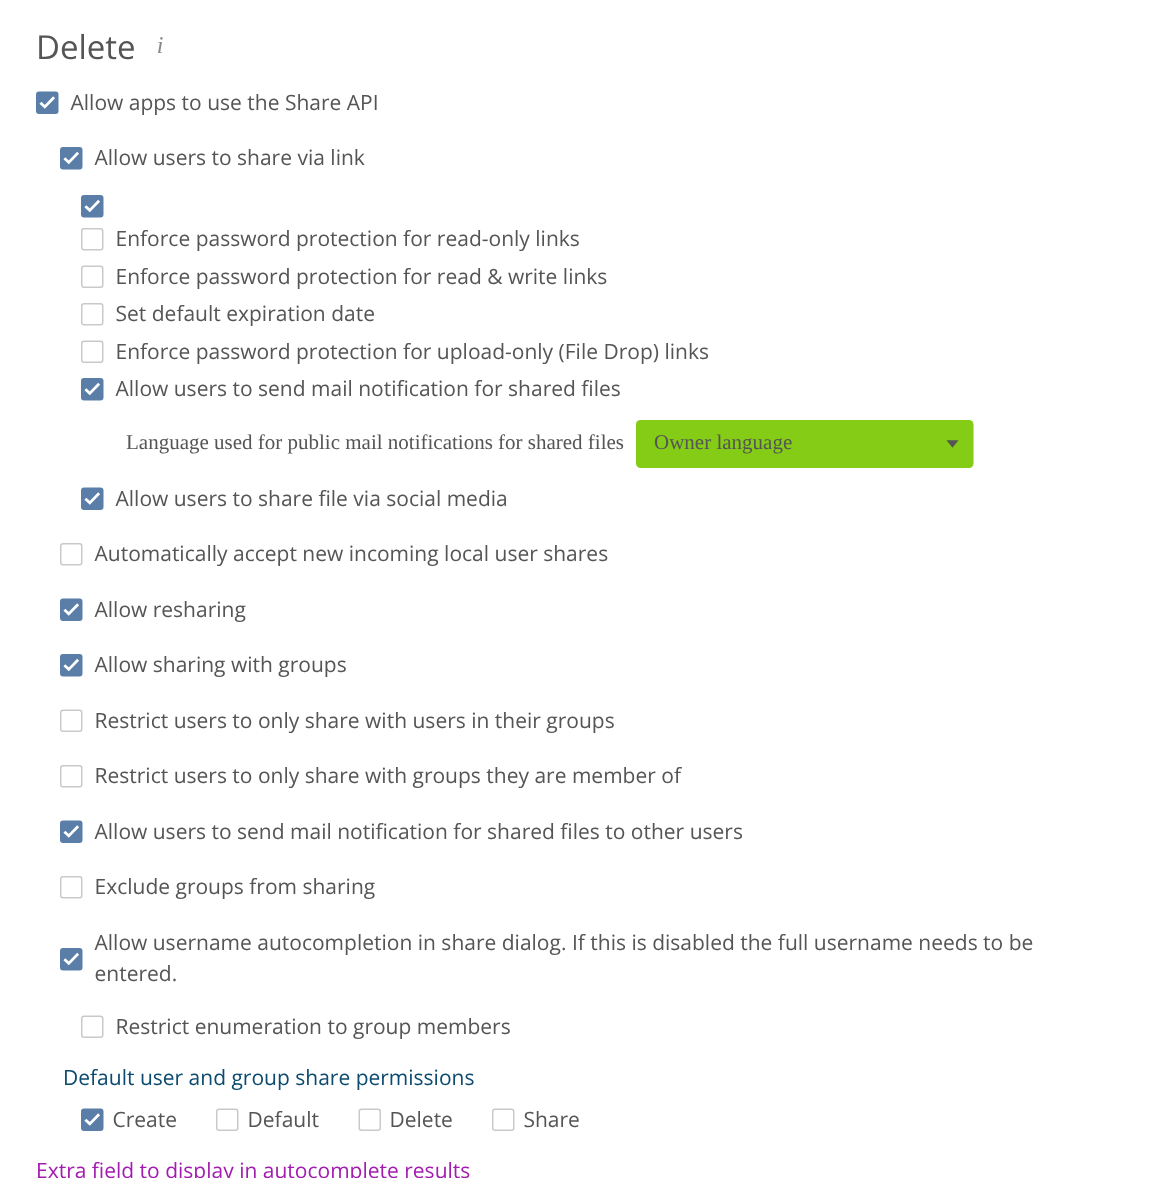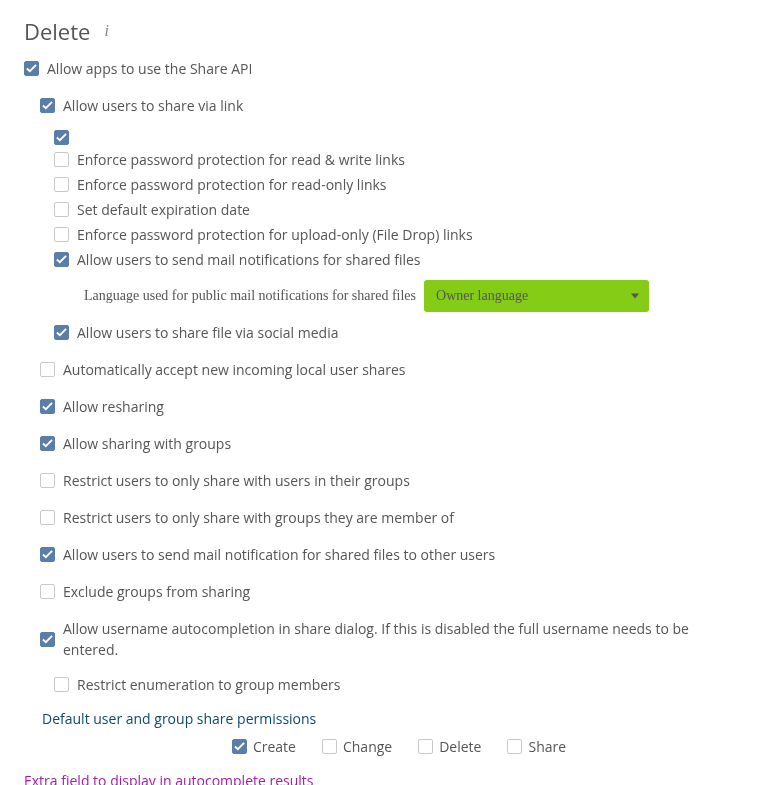--- a/index.html
+++ b/index.html
@@ -85,21 +85,20 @@
     width: 0; height: 0;
     border-left: 4px solid transparent;
     border-right: 4px solid transparent;
     border-top: 5px solid #555;
   }
   .perms {
     display: flex;
     align-items: center;
     gap: 26px;
     margin: 8px 0 14px 30px;
-    justify-content: center;
   }
   .perms .option { margin: 0; gap: 6px; }
   .section-label {
     margin: 14px 0 6px 18px;
     color: #0c4a6e;
   }
   .plain-label {
     margin: 14px 0 8px 0;
     color: #a21caf;
   }
@@ -133,41 +132,41 @@
 <div class="nested">
   <div class="option spaced">
     <span class="cb checked">
         <svg viewBox="0 0 12 12">
           <path d="M1 6 L4.2 9 L11 2" stroke="#fff" stroke-width="2" fill="none"></path>
         </svg>
       </span>
   </div>
   <div class="option">
     <span class="cb"></span>
+    <span class="label-text">Enforce password protection for read-only links</span>
+  </div>
+  <div class="option">
+    <span class="cb"></span>
     <span class="label-text">Enforce password protection for read &amp; write links</span>
   </div>
   <div class="option">
     <span class="cb"></span>
-    <span class="label-text">Enforce password protection for read-only links</span>
-  </div>
-  <div class="option">
-    <span class="cb"></span>
     <span class="label-text">Set default expiration date</span>
   </div>
   <div class="option">
     <span class="cb"></span>
     <span class="label-text">Enforce password protection for upload-only (File Drop) links</span>
   </div>
   <div class="option">
     <span class="cb checked">
         <svg viewBox="0 0 12 12">
           <path d="M1 6 L4.2 9 L11 2" stroke="#fff" stroke-width="2" fill="none"></path>
         </svg>
       </span>
-    <span class="label-text">Allow users to send mail notifications for shared files</span>
+    <span class="label-text">Allow users to send mail notification for shared files</span>
   </div>
 
   <div class="row-inline">
     <span>Language used for public mail notifications for shared files</span>
     <span class="select">
       <span>Owner language</span>
       <span class="caret"></span>
     </span>
   </div>
 
@@ -250,21 +249,21 @@
   <div class="option">
     <span class="cb checked">
         <svg viewBox="0 0 12 12">
           <path d="M1 6 L4.2 9 L11 2" stroke="#fff" stroke-width="2" fill="none"></path>
         </svg>
       </span>
     <span class="label-text">Create</span>
   </div>
   <div class="option">
     <span class="cb"></span>
-    <span class="label-text">Change</span>
+    <span class="label-text">Default</span>
   </div>
   <div class="option">
     <span class="cb"></span>
     <span class="label-text">Delete</span>
   </div>
   <div class="option">
     <span class="cb"></span>
     <span class="label-text">Share</span>
   </div>
 </div>

